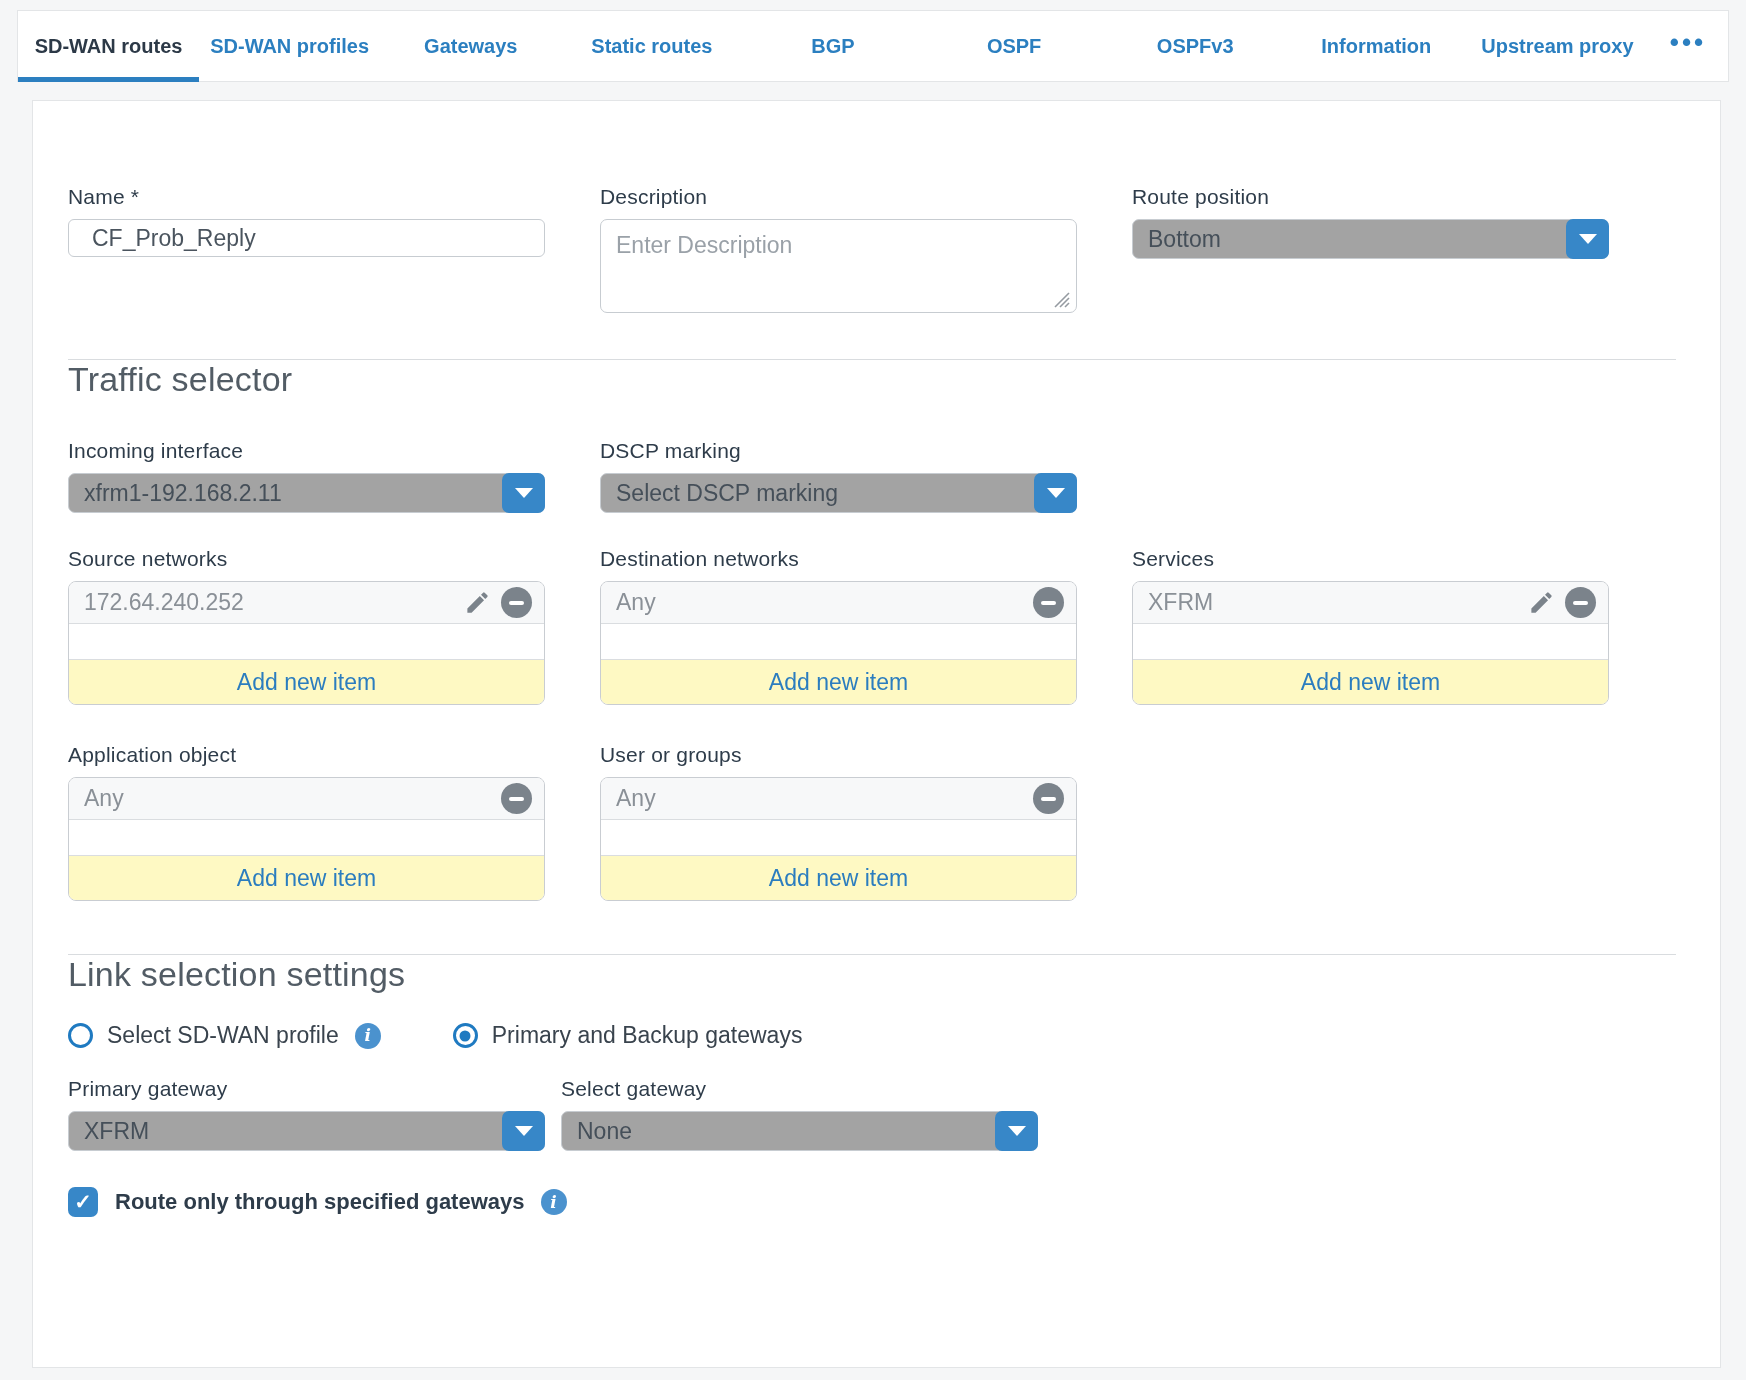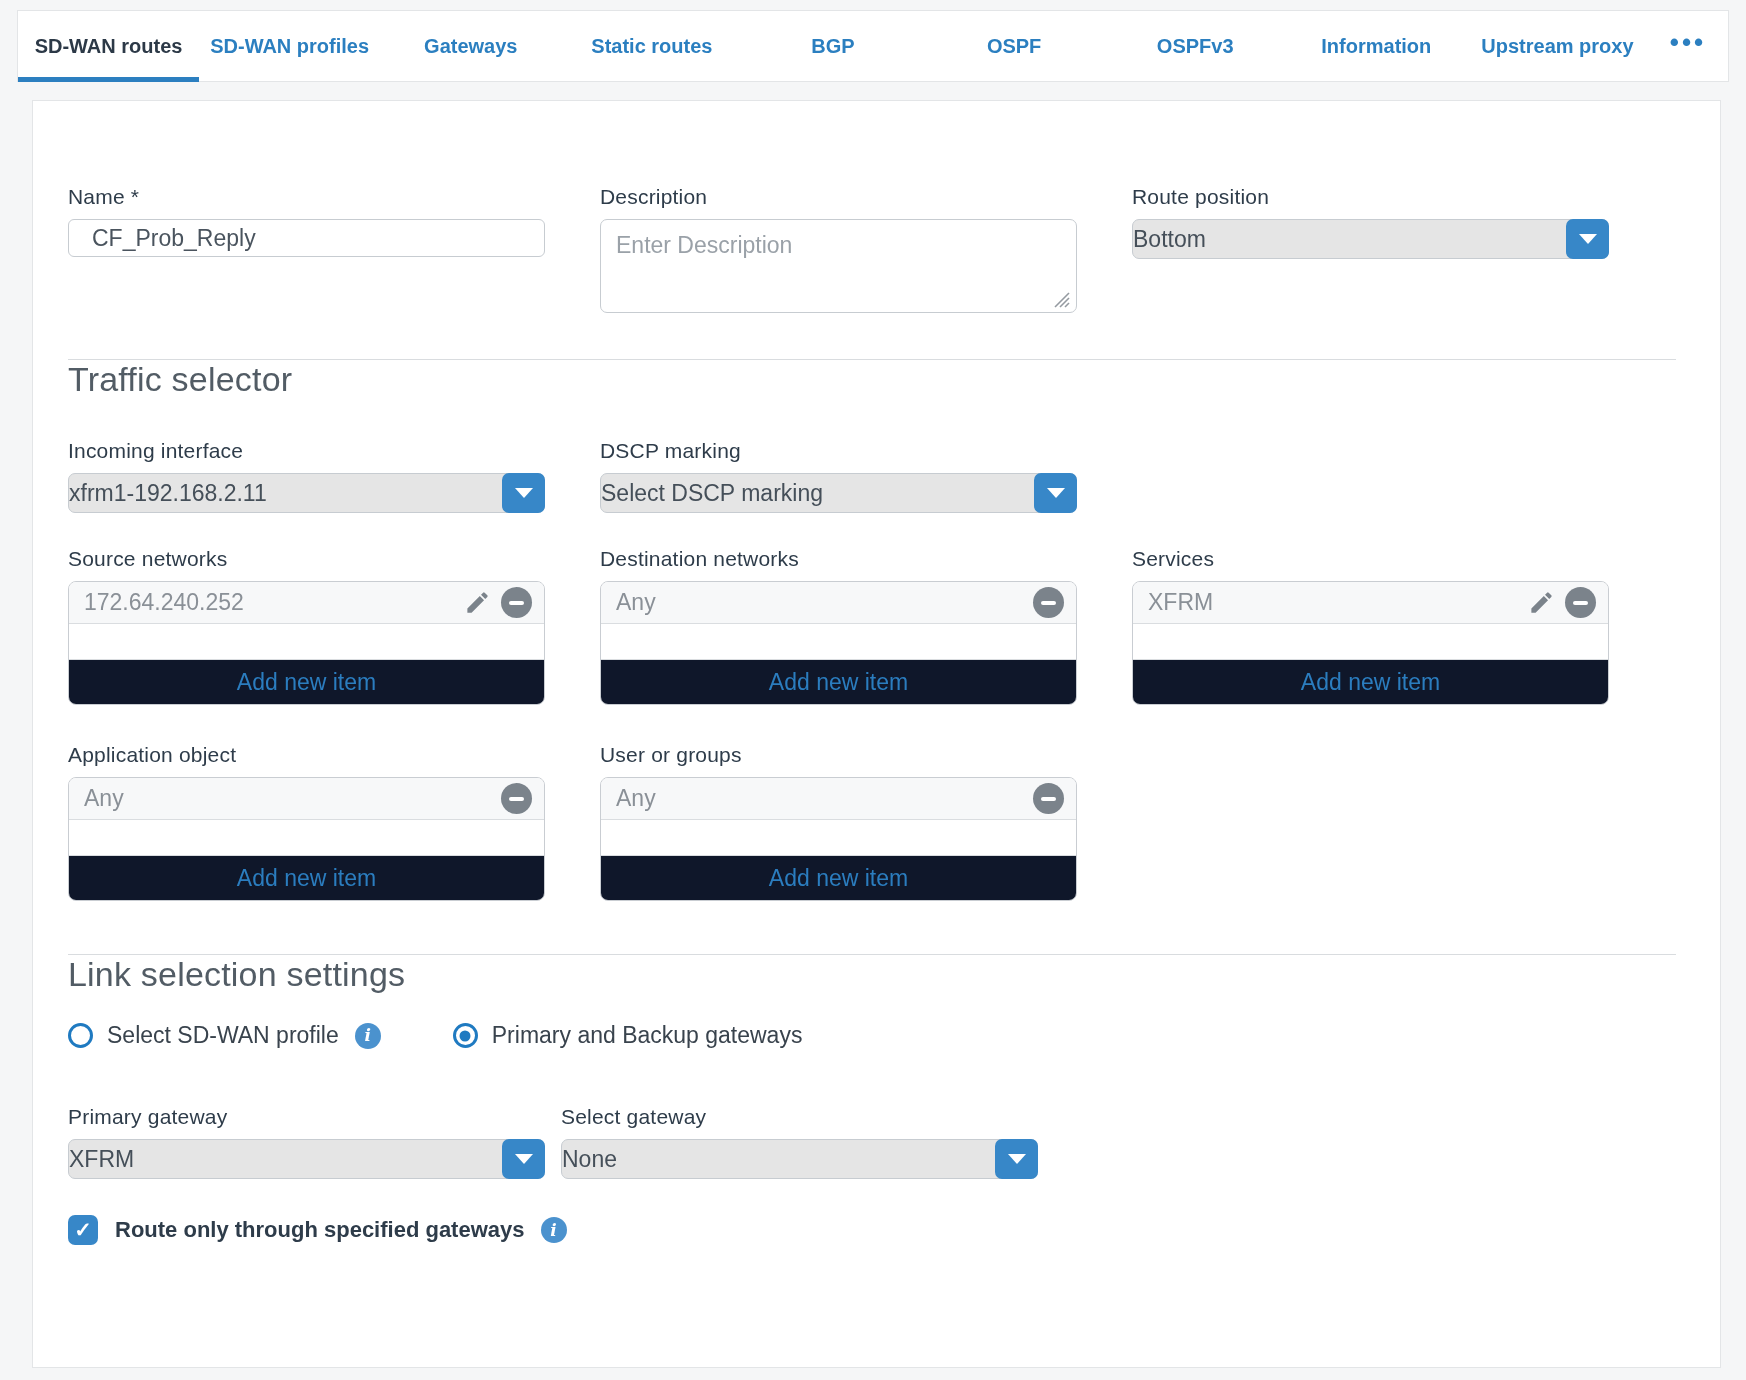--- a/index.html
+++ b/index.html
@@ -98,23 +98,24 @@
     outline: none;
   }
   .textarea-wrap textarea::placeholder { color: #9aa1a8; }
   .resize-handle { position: absolute; right: 7px; bottom: 9px; pointer-events: none; }
 
   .select {
     width: 477px;
     height: 40px;
     border: 1px solid #c7ccd1;
     border-radius: 7px;
-    background: #e5e5e5;
-    display: flex;
-    align-items: center;
+    background: #a3a3a3;
+    display: flex;
+    align-items: center;
+    padding-left: 15px;
     position: relative;
     font-size: 23px;
     color: #454f59;
     cursor: pointer;
   }
   .select-btn {
     position: absolute;
     right: -1px; top: -1px; bottom: -1px;
     width: 43px;
     background: #3787c8;
@@ -141,21 +142,21 @@
   .section-heading {
     font-size: 34px;
     font-weight: 400;
     color: #525c65;
     letter-spacing: .2px;
   }
 
   .row-selects { margin-top: 40px; }
   .row-lists   { margin-top: 34px; }
   .row-lists2  { margin-top: 38px; }
-  .row-gw      { margin-top: 56px; gap: 16px; }
+  .row-gw      { margin-top: 28px; gap: 16px; }
 
   
   .listbox {
     width: 477px;
     border: 1px solid #c9cdd2;
     border-radius: 8px;
     background: #fff;
     overflow: hidden;
   }
   .list-item {
@@ -177,21 +178,21 @@
     background: #7b838b;
     display: flex; align-items: center; justify-content: center;
     cursor: pointer;
   }
   .minus .bar { width: 15px; height: 4px; background: #fff; border-radius: 2px; }
   .list-spacer { height: 35px; background: #fff; }
   .add-item {
     display: block;
     width: 100%;
     height: 45px;
-    background: #0f172a;
+    background: #fef9c3;
     border: none;
     border-top: 1px solid #dadde0;
     color: #2b7dbf;
     font-family: "Liberation Sans", sans-serif;
     font-size: 23px;
     font-weight: 500;
     cursor: pointer;
   }
 
   

